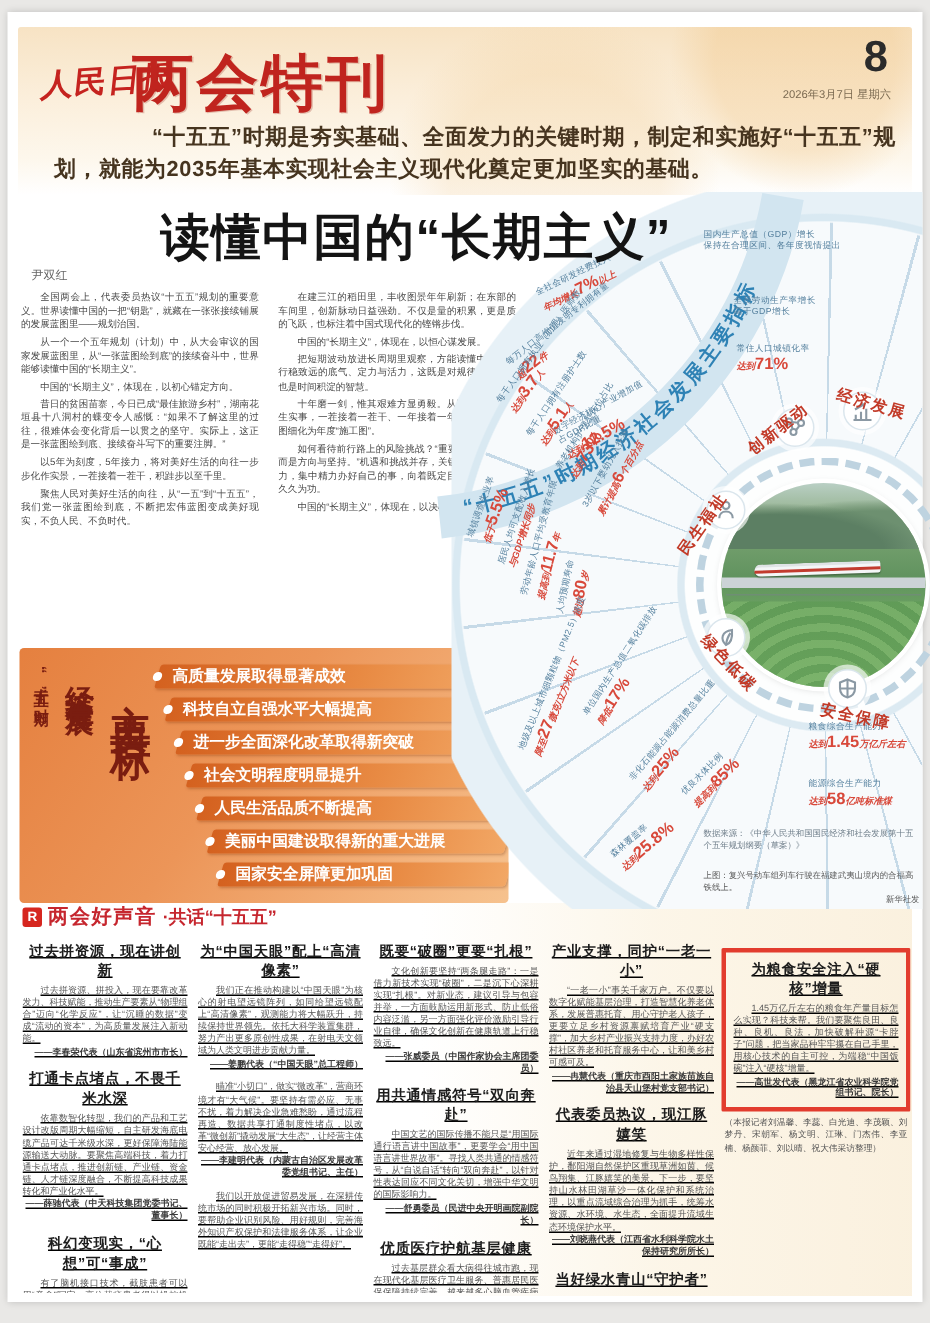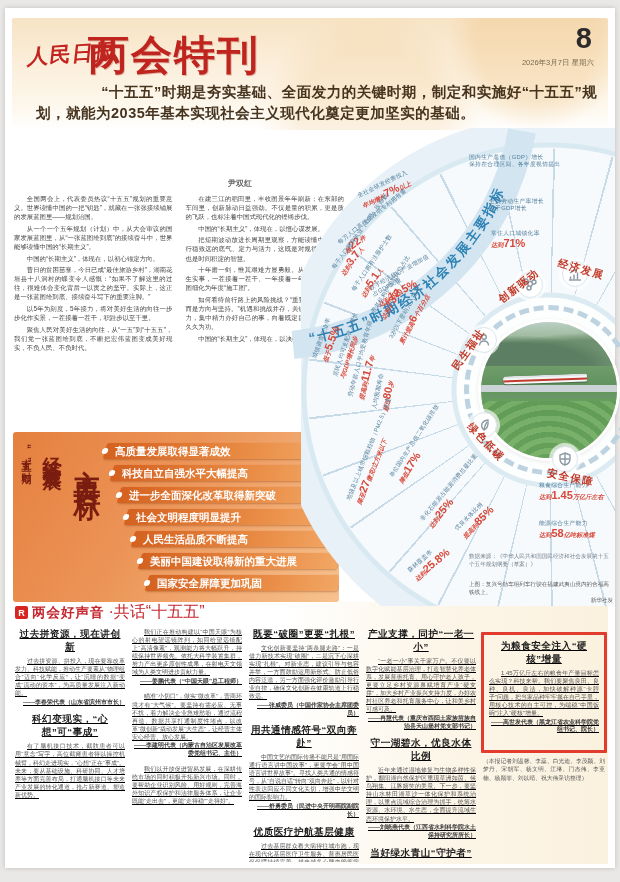--- a/index.html
+++ b/index.html
@@ -25,22 +25,22 @@
     color:#c0241e; letter-spacing:2px; text-shadow:1px 1px 0 rgba(150,30,20,.25); }
   .page-num { position:absolute; right:16px; top:4px; font-size:29px; font-weight:600; color:#2b2b2b; }
   .page-date { position:absolute; right:14px; top:40px; font-size:7.5px; color:#7c6b52; }
   .lead { position:absolute; left:24px; top:64px; width:566px; margin:0;
     font-size:14.5px; font-weight:700; color:#463категория;
     color:#46341f; line-height:1.42; text-indent:4.5em; letter-spacing:.5px; }
 
   
   .main-title { position:absolute; left:0; top:128px; width:545px; margin:0; text-align:center;
     font-size:33px; font-weight:900; color:#141414; letter-spacing:1px; z-index:4; }
-  .byline { position:absolute; left:0; top:170px; width:470px; text-align:center;
-    font-size:8px; color:#666; z-index:4;font-weight:bold; }
+  .byline { position:absolute; left:16px; top:170px; width:470px; 
+    font-size:8px; color:#666; z-index:4; }
   .article-cols { position:absolute; left:9px; top:186px; width:330px; height:240px;
     column-count:2; column-gap:13px; font-size:6.4px; line-height:1.42; color:#474747;
     text-align:justify; overflow:hidden; }
   .article-cols p { margin:0 0 2.5px; text-indent:2em; }
 
   
   .goals { position:absolute; left:8px; top:424px; width:326px; height:170px; border-radius:3px;
     background:linear-gradient(125deg,#e5803f 0%,#ec9558 45%,#f3b27b 80%,#f6c28e 100%);
     overflow:hidden; }
   .g-vert { position:absolute; writing-mode:vertical-rl; color:#7a1d10; font-weight:900; }
@@ -131,44 +131,45 @@
     color:#5a5a5a; line-height:1.45; z-index:3; }
   .info-cap .credit { display:block; text-align:right; }
 
   
   .voices { position:absolute; left:8px; top:594px; width:595px; height:262px;
     background:linear-gradient(90deg, rgba(255,255,255,0) 45%, rgba(250,238,213,.55) 72%, rgba(248,233,205,.65) 100%); }
   .v-head { position:absolute; left:2px; top:0; display:flex; align-items:center; gap:4px; }
   .v-logo { width:13px; height:13px; background:#d6261f; color:#fff; font-size:9px; font-weight:900;
     display:flex; align-items:center; justify-content:center; border-radius:2px; }
   .v-title { font-size:13.5px; font-weight:900; color:#c6262e; letter-spacing:1px; }
-  .v-sub { font-size:16px; font-weight:400; color:#c6262e; }
+  .v-sub { font-size:12px; font-weight:700; color:#c6262e; }
   .v-cols { position:absolute; left:2px; top:26px; width:592px; height:234px; display:flex; gap:7px; overflow:hidden; }
   .v-col { width:110px; flex:0 0 auto; }
   .v-col:last-child { width:122px; }
   .va { margin-bottom:7px;text-decoration:underline; }
   .va h3 { margin:0 0 3px; text-align:center; font-size:9.6px; font-weight:900; color:#1d1d1d; letter-spacing:.5px; }
   .va p { margin:0 0 1.5px; font-size:6px; line-height:1.34; color:#555; text-align:justify; text-indent:2em; }
   .va .attr { font-size:6px; font-weight:700; color:#3a3a3a; text-align:right; line-height:1.3; }
-  .va.hl { border:3px solid #e23c2e; padding:5px 5px 16px; margin:4px -2px 0; border-radius:1px; }
+  .va.hl { border:3px solid #e23c2e; padding:5px 5px 4px; margin:4px -2px 0; border-radius:1px; }
   .v-endnote { margin:4px 0 5px; font-size:5.8px; color:#555; line-height:1.4; text-align:justify; }
 </style>
 </head>
 <body>
 
 <div class="page">
 
   <div class="band">
     <div class="script-logo">人民日报</div>
     <div class="masthead-title">两会特刊</div>
     <div class="page-num">8</div>
     <div class="page-date">2026年3月7日 星期六</div>
     <p class="lead">“十五五”时期是夯实基础、全面发力的关键时期，制定和实施好“十五五”规划，就能为2035年基本实现社会主义现代化奠定更加坚实的基础。</p>
   </div>
 
+  <h1 class="main-title">读懂中国的“长期主义”</h1>
   <div class="byline">尹双红</div>
   <div class="article-cols">
     <p>全国两会上，代表委员热议“十五五”规划的重要意义。世界读懂中国的一把“钥匙”，就藏在一张张接续铺展的发展蓝图里——规划治国。</p>
     <p>从一个一个五年规划（计划）中，从大会审议的国家发展蓝图里，从“一张蓝图绘到底”的接续奋斗中，世界能够读懂中国的“长期主义”。</p>
     <p>中国的“长期主义”，体现在，以初心锚定方向。</p>
     <p>昔日的贫困苗寨，今日已成“最佳旅游乡村”，湖南花垣县十八洞村的蝶变令人感慨：“如果不了解这里的过往，很难体会变化背后一以贯之的坚守。实际上，这正是一张蓝图绘到底、接续奋斗写下的重要注脚。”</p>
     <p>以5年为刻度，5年接力，将对美好生活的向往一步步化作实景，一茬接着一茬干，积跬步以至千里。</p>
     <p>聚焦人民对美好生活的向往，从“一五”到“十五五”，我们党一张蓝图绘到底，不断把宏伟蓝图变成美好现实，不负人民、不负时代。</p>
     <p>在建三江的稻田里，丰收图景年年刷新；在东部的车间里，创新脉动日益强劲。不仅是量的积累，更是质的飞跃，也标注着中国式现代化的铿锵步伐。</p>
     <p>中国的“长期主义”，体现在，以恒心谋发展。</p>
@@ -351,28 +352,34 @@
     </div>
     <div class="v-cols">
 
       <div class="v-col">
         <article class="va">
           <h3>过去拼资源，现在讲创新</h3>
           <p>过去拼资源、拼投入，现在要靠改革发力、科技赋能，推动生产要素从“物理组合”迈向“化学反应”，让“沉睡的数据”变成“流动的资本”，为高质量发展注入新动能。</p>
           <div class="attr">——李春荣代表（山东省滨州市市长）</div>
         </article>
         <article class="va">
+          <h3>打通卡点堵点，不畏千米水深</h3>
+          <p>依靠数智化转型，我们的产品和工艺设计改版周期大幅缩短，自主研发海底电缆产品可达千米级水深，更好保障海陆能源输送大动脉。要聚焦高端科技，着力打通卡点堵点，推进创新链、产业链、资金链、人才链深度融合，不断提高科技成果转化和产业化水平。</p>
+          <div class="attr">——薛驰代表（中天科技集团党委书记、董事长）</div>
+        </article>
+        <article class="va">
           <h3>科幻变现实，“心想”可“事成”</h3>
           <p>有了脑机接口技术，截肢患者可以用“意念”写字，高位截瘫患者得以操控机械臂，科幻走进现实，“心想”正在“事成”。未来，要从基础设施、科研协同、人才培养等方面完善布局，打通脑机接口等未来产业发展的转化通道，抢占新赛道、塑造新优势。</p>
 
         </article>
       </div>
 
       <div class="v-col">
         <article class="va">
+          <h3>为“中国天眼”配上“高清像素”</h3>
           <p>我们正在推动构建以“中国天眼”为核心的射电望远镜阵列，如同给望远镜配上“高清像素”，观测能力将大幅跃升，持续保持世界领先。依托大科学装置集群，努力产出更多原创性成果，在射电天文领域为人类文明进步贡献力量。</p>
           <div class="attr">——姜鹏代表（“中国天眼”总工程师）</div>
         </article>
         <article class="va">
           <p>瞄准“小切口”，做实“微改革”，营商环境才有“大气候”。要坚持有需必应、无事不扰，着力解决企业急难愁盼，通过流程再造、数据共享打通制度性堵点，以改革“微创新”撬动发展“大生态”，让经营主体安心经营、放心发展。</p>
           <div class="attr">——李建明代表（内蒙古自治区发展改革委党组书记、主任）</div>
         </article>
         <article class="va">
           <p>我们以开放促进贸易发展，在深耕传统市场的同时积极开拓新兴市场。同时，要帮助企业识别风险、用好规则，完善海外知识产权保护和法律服务体系，让企业既能“走出去”，更能“走得稳”“走得好”。</p>
 
@@ -397,21 +404,21 @@
         </article>
       </div>
 
       <div class="v-col">
         <article class="va">
           <h3>产业支撑，同护“一老一小”</h3>
           <p>“一老一小”事关千家万户。不仅要以数字化赋能基层治理，打造智慧化养老体系，发展普惠托育、用心守护老人孩子，更要立足乡村资源禀赋培育产业“硬支撑”，加大乡村产业振兴支持力度，办好农村社区养老和托育服务中心，让和美乡村可感可及。</p>
           <div class="attr">——冉慧代表（重庆市酉阳土家族苗族自治县天山堡村党支部书记）</div>
         </article>
         <article class="va">
-          <h3>守一湖碧水，优良水体比例</h3>
+          <h3>代表委员热议，现江豚嬉笑</h3>
           <p>近年来通过湿地修复与生物多样性保护，鄱阳湖自然保护区重现草洲如茵、候鸟翔集、江豚嬉笑的美景。下一步，要坚持山水林田湖草沙一体化保护和系统治理，以重点流域综合治理为抓手，统筹水资源、水环境、水生态，全面提升流域生态环境保护水平。</p>
           <div class="attr">——刘晓燕代表（江西省水利科学院水土保持研究所所长）</div>
         </article>
         <article class="va">
           <h3>当好绿水青山“守护者”</h3>
 
         </article>
       </div>
 
       <div class="v-col">

